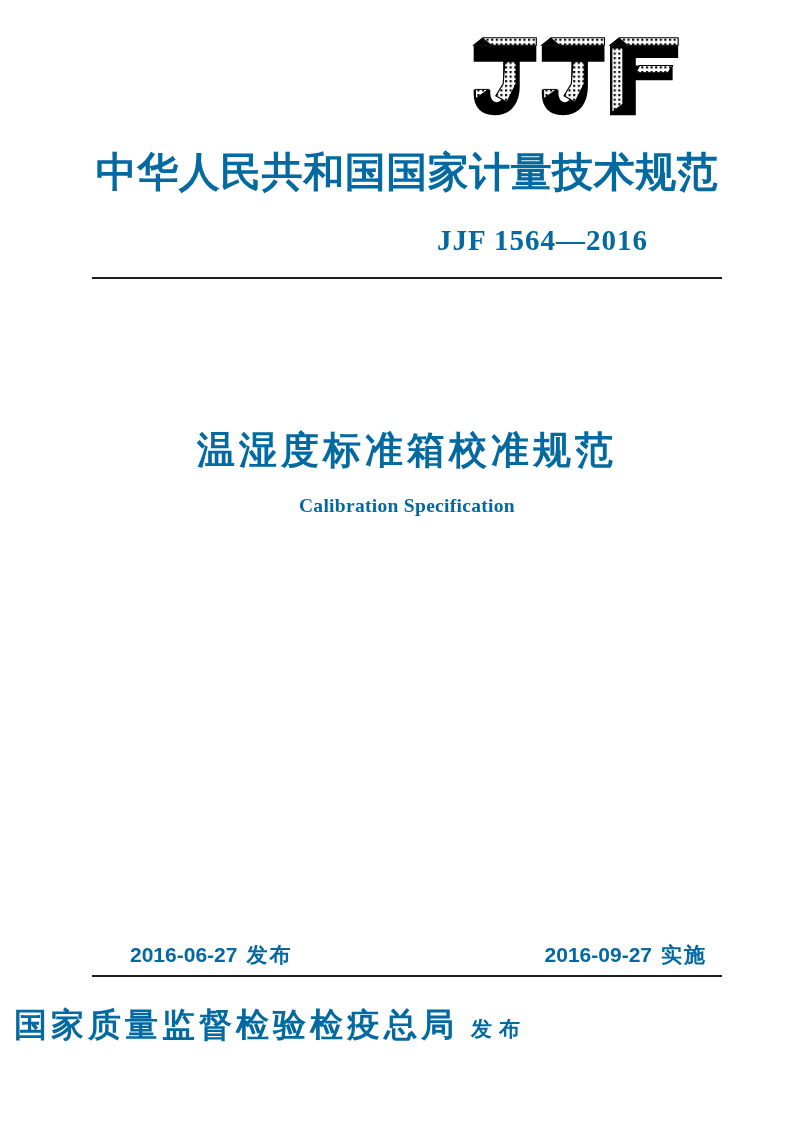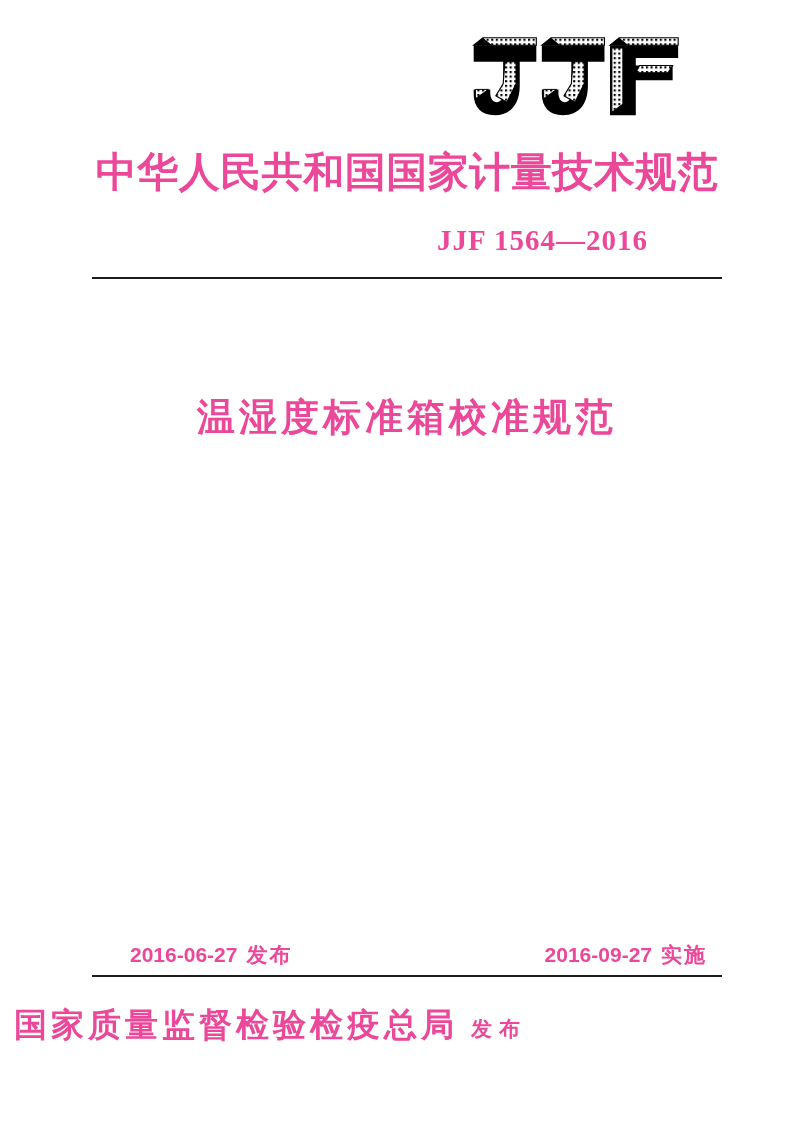--- a/index.html
+++ b/index.html
@@ -1,36 +1,36 @@
 <!DOCTYPE html>
 <html><head>
 <meta charset="utf-8">
 <style>
   html,body{margin:0;padding:0;background:#e8e8e8;}
   .page{
     position:relative;width:800px;height:1132px;background:#ffffff;
-    font-family:"Liberation Serif","DejaVu Serif",serif;color:#ec4899;
+    font-family:"Liberation Serif","DejaVu Serif",serif;color:#0369a1;
     overflow:hidden;margin:0 auto;
   }
   .logo{position:absolute;left:470px;top:34px;width:210px;height:85px;}
   .heading{
     position:absolute;left:14px;right:0;top:149px;text-align:center;
     font-size:41px;font-weight:bold;letter-spacing:0.5px;line-height:1.15;
     font-family:"Liberation Serif","DejaVu Serif",serif;white-space:nowrap;
   }
   .spec-number{
     position:absolute;right:152px;top:224px;
     font-size:29px;font-weight:bold;letter-spacing:1px;
     font-family:"Liberation Serif","DejaVu Serif",serif;
   }
   .rule{position:absolute;left:92px;width:630px;height:2px;background:#1c1c1c;}
   .rule-top{top:277px;}
   .rule-bottom{top:975px;}
   .title-cn{
-    position:absolute;left:14px;right:0;top:396px;text-align:center;
+    position:absolute;left:14px;right:0;top:429px;text-align:center;
     font-size:38px;font-weight:bold;letter-spacing:4px;line-height:1.15;
     font-family:"Liberation Sans","DejaVu Sans",sans-serif;white-space:nowrap;
   }
   .title-en{
     position:absolute;left:14px;right:0;text-align:center;
     font-size:19.5px;font-weight:bold;letter-spacing:0.3px;
     font-family:"Liberation Serif","DejaVu Serif",serif;white-space:nowrap;
   }
   .title-en1{top:495px;}
   .title-en2{top:531px;}
@@ -91,20 +91,21 @@
   </svg>
 
   <div class="heading">中华人民共和国国家计量技术规范</div>
 
   <div class="spec-number">JJF 1564—2016</div>
 
   <div class="rule rule-top"></div>
 
   <div class="title-cn">温湿度标准箱校准规范</div>
 
+  <div class="title-en title-en1">Calibration Specification</div>
 
   <div class="date-row date-issue">
     <span>2016-06-27</span><span class="date-label">发布</span>
   </div>
   <div class="date-row date-impl">
     <span>2016-09-27</span><span class="date-label">实施</span>
   </div>
 
   <div class="rule rule-bottom"></div>
 

